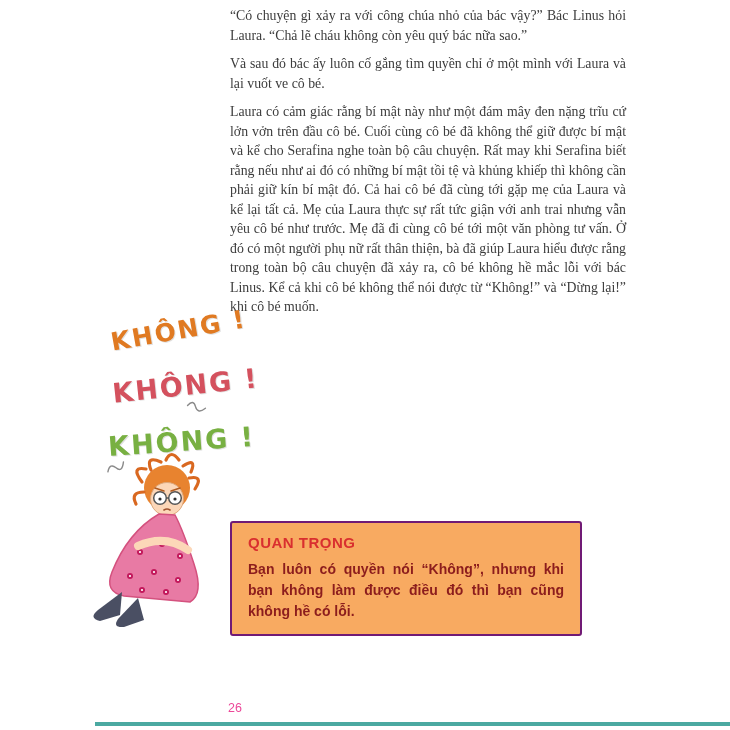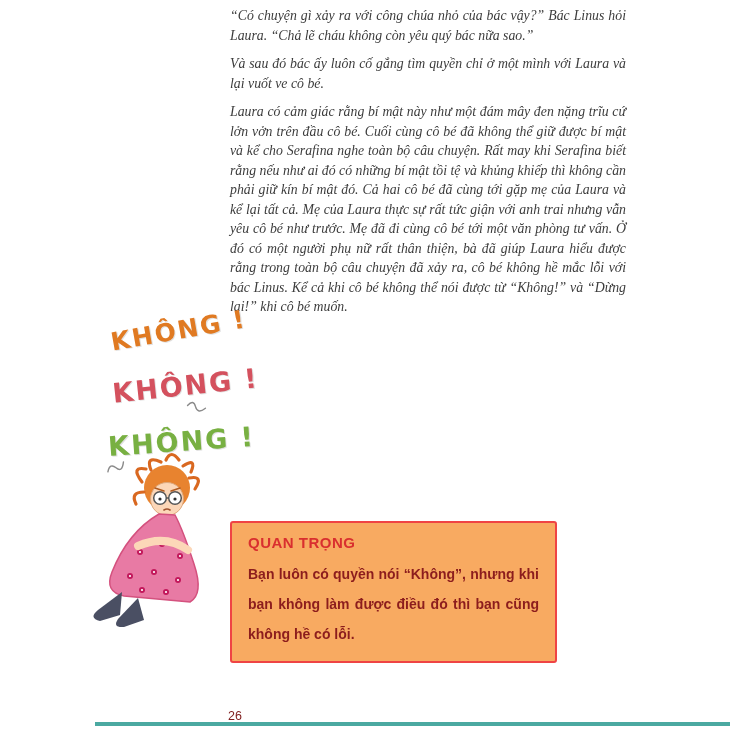--- a/index.html
+++ b/index.html
@@ -17,21 +17,20 @@
   }
   .text-col {
     position: absolute;
     left: 230px;
     top: 6px;
     width: 396px;
     color: #3c3c3c;
     font-size: 13.8px;
     line-height: 19.5px;
     text-align: justify;
-    font-style: italic;
   }
   .text-col p { margin: 0 0 9px 0; }
   .khong {
     position: absolute;
     font-family: "DejaVu Sans", sans-serif;
     font-weight: bold;
     letter-spacing: 2px;
     white-space: nowrap;
     text-shadow: 1px 1px 0 rgba(0,0,0,0.12);
   }
@@ -45,50 +44,49 @@
     position: absolute;
     left: 70px;
     top: 452px;
     width: 172px;
     height: 178px;
   }
   .callout {
     position: absolute;
     left: 230px;
     top: 521px;
-    width: 327px;
+    width: 352px;
     min-height: 96px;
     background: #f8aa61;
-    border: 2px solid #ef4444;
+    border: 2px solid #701a75;
     border-radius: 3px;
     padding: 11px 16px 12px 16px;
     font-family: "Liberation Sans", sans-serif;
   }
   .callout-title {
     color: #d92f2f;
     font-weight: bold;
     font-size: 15px;
     letter-spacing: 0.5px;
     margin-bottom: 8px;
   }
   .callout-body {
     color: #8c1d1d;
     font-weight: bold;
     font-size: 14px;
-    line-height: 30px;
+    line-height: 21px;
     text-align: justify;
   }
   .page-number {
     position: absolute;
     left: 228px;
     top: 701px;
     font-family: "Liberation Sans", sans-serif;
     font-size: 12.5px;
-    color: #7f1d1d;
-    margin-top: 8px;
+    color: #ec4899;
   }
   .bottom-rule {
     position: absolute;
     left: 95px;
     right: 0;
     top: 722px;
     height: 4px;
     background: #4ba9a1;
   }
 </style>

